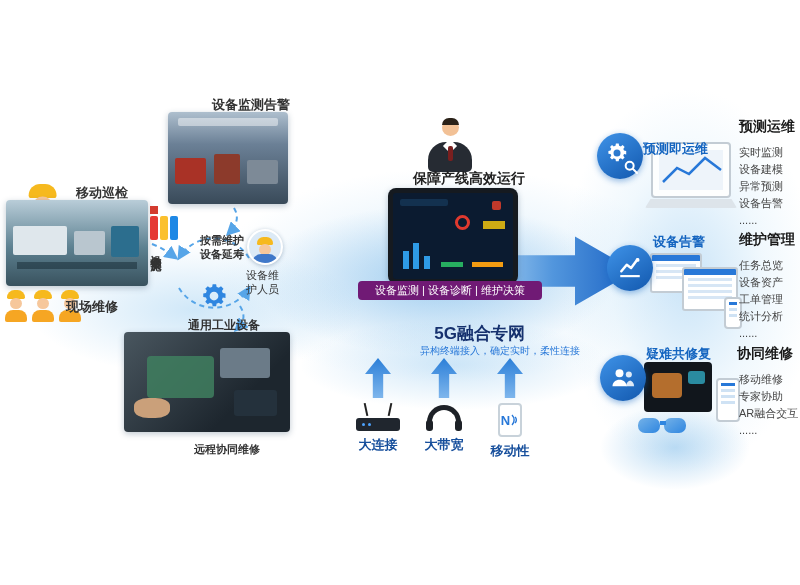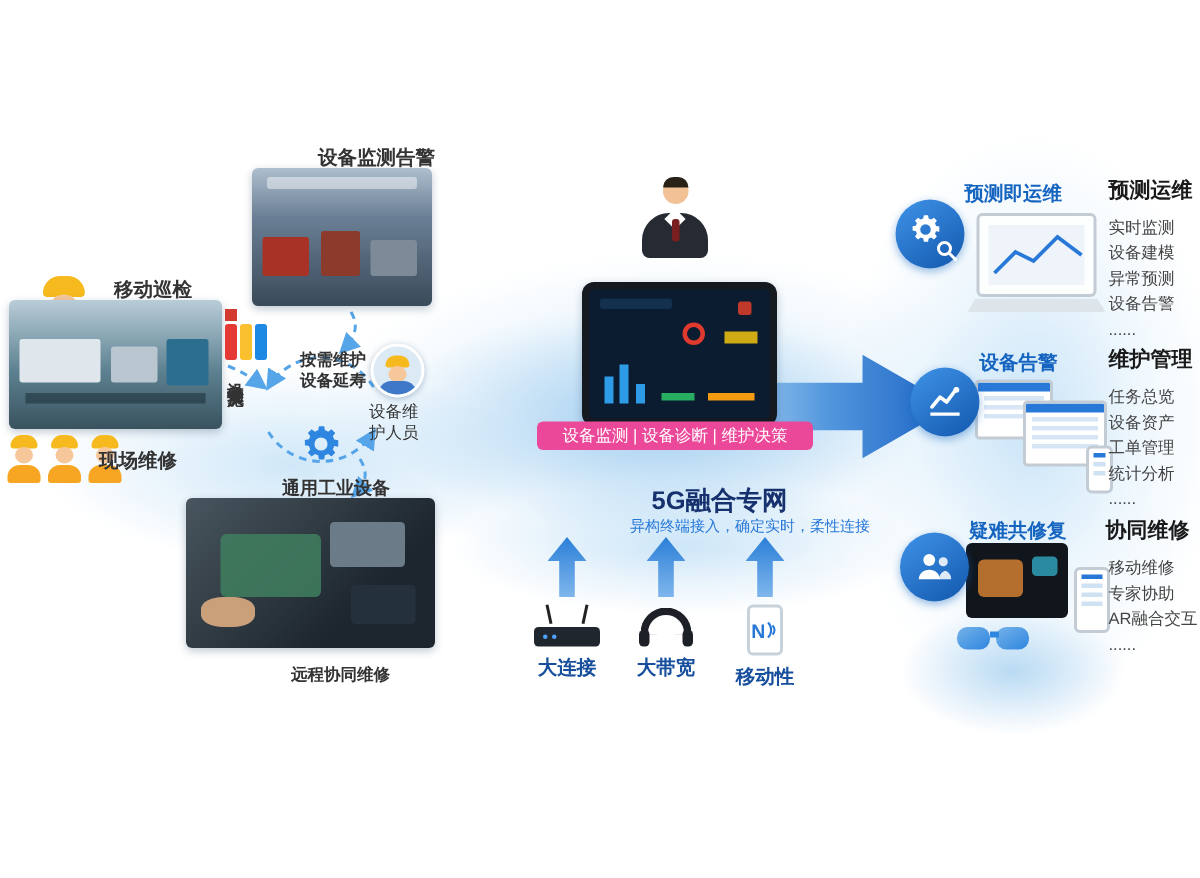--- a/index.html
+++ b/index.html
@@ -4,21 +4,21 @@
 <style>
   * { margin:0; padding:0; box-sizing:border-box; }
   html,body { background:#fff; }
   body { font-family:"Liberation Sans", sans-serif; color:#333; }
   .stage { position:relative; width:800px; height:585px; background:#fff; overflow:hidden; }
   .abs { position:absolute; z-index:4; }
   .cloud { position:absolute; border-radius:50%; z-index:0; }
   .lbl { position:absolute; z-index:5; font-weight:bold; color:#333; text-align:right; }
   .photo { position:absolute; z-index:4; border-radius:4px; overflow:hidden; box-shadow:0 2px 6px rgba(30,60,90,.28); }
   .photo i, .av i { position:absolute; display:block; }
-  .pill { position:absolute; z-index:5; background:#ec4899; color:#fff; font-size:11px; height:19px;
+  .pill { position:absolute; z-index:5; background:#701a75; color:#fff; font-size:11px; height:19px;
           border-radius:4px; display:flex; align-items:center; justify-content:center; white-space:nowrap; }
   .bigarrow { position:absolute; z-index:1; background:linear-gradient(90deg,#a7d0f2 0%,#5296dd 45%,#1b63c4 100%);
           clip-path:polygon(0 28%,60% 28%,60% 2%,100% 50%,60% 98%,60% 72%,0 72%); }
   .uparrow { width:26px; height:40px; background:linear-gradient(180deg,#2b7fd8 0%,#7fb6ec 100%);
           clip-path:polygon(50% 0,100% 40%,70% 40%,70% 100%,30% 100%,30% 40%,0 40%); }
   .capcol { position:absolute; z-index:5; width:72px; display:flex; flex-direction:column; align-items:center; gap:5px; }
   .caplbl { font-weight:bold; font-size:13px; color:#174f9c; }
   .icircle { position:absolute; z-index:5; width:46px; height:46px; border-radius:50%;
           background:linear-gradient(145deg,#3f93e8,#1258ae); box-shadow:0 2px 6px rgba(21,101,192,.45); }
   .icircle svg { position:absolute; }
@@ -149,20 +149,21 @@
   <div class="lbl" style="left:164px;top:442px;width:96px;font-size:11px;">远程协同维修</div>
 
   
   <div class="abs av" style="left:428px;top:118px;width:44px;height:54px;">
     <i style="left:50%;top:1px;margin-left:-8.5px;width:17px;height:17px;background:#f2c196;border-radius:50%"></i>
     <i style="left:50%;top:0;margin-left:-8.5px;width:17px;height:7px;background:#2a2118;border-radius:8px 8px 0 0"></i>
     <i style="left:0;bottom:0;width:44px;height:30px;background:#262b33;border-radius:18px 18px 5px 5px"></i>
     <i style="left:17px;top:23px;width:10px;height:10px;background:#fff;transform:rotate(45deg)"></i>
     <i style="left:19.5px;top:28px;width:5px;height:15px;background:#7a1f1f;border-radius:2px"></i>
   </div>
+  <div class="lbl" style="left:375px;top:170px;width:150px;font-size:14px;color:#222;">保障产线高效运行</div>
 
   
   <div class="photo" style="left:388px;top:188px;width:130px;height:96px;background:#151a20;border-radius:8px;padding:5px;">
     <div style="position:relative;width:100%;height:100%;background:#0b1b30;border-radius:3px;overflow:hidden;">
       <i style="left:6%;top:7%;width:40%;height:7px;background:#13314f;border-radius:2px"></i>
       <i style="right:10%;top:9%;width:9px;height:9px;background:#c0392b;border-radius:2px"></i>
       <i style="left:52%;top:26%;width:15px;height:15px;border:3px solid #e0392e;border-radius:50%"></i>
       <i style="right:7%;top:32%;width:18%;height:8px;background:#f1c40f;opacity:.85"></i>
       <i style="left:8%;bottom:12%;width:6px;height:18px;background:#2e9be6"></i>
       <i style="left:17%;bottom:12%;width:6px;height:26px;background:#2e9be6"></i>
@@ -216,21 +217,21 @@
   
   <div class="icircle" style="left:597px;top:133px;">
     <svg style="left:8px;top:8px;" width="24" height="24" viewBox="0 0 24 24">
         <path fill="#fff" fill-rule="evenodd" d="M12 8.5A3.5 3.5 0 1 0 12 15.5 3.5 3.5 0 0 0 12 8.5Zm9.2 5-2.2-.4a7 7 0 0 1-.7 1.7l1.3 1.8-2 2-1.8-1.3a7 7 0 0 1-1.7.7l-.4 2.2h-2.8l-.4-2.2a7 7 0 0 1-1.7-.7L7 18.6l-2-2 1.3-1.8a7 7 0 0 1-.7-1.7l-2.2-.4v-2.8l2.2-.4a7 7 0 0 1 .7-1.7L5 6.1l2-2 1.8 1.3a7 7 0 0 1 1.7-.7l.4-2.2h2.8l.4 2.2a7 7 0 0 1 1.7.7l1.8-1.3 2 2-1.3 1.8a7 7 0 0 1 .7 1.7l2.2.4v2.8Z"></path>
       </svg>
     <svg style="right:4px;bottom:4px;" width="16" height="16" viewBox="0 0 24 24">
         <circle cx="10" cy="10" r="6" fill="none" stroke="#fff" stroke-width="3"></circle>
         <line x1="15" y1="15" x2="21" y2="21" stroke="#fff" stroke-width="3" stroke-linecap="round"></line>
       </svg>
   </div>
-  <div class="badge" style="left:643px;top:120px;font-family:Liberation Mono, monospace;">预测即运维</div>
+  <div class="badge" style="left:643px;top:140px;font-family:Liberation Mono, monospace;">预测即运维</div>
   <div class="abs" style="left:645px;top:142px;width:92px;height:72px;">
     <div style="position:absolute;left:6px;top:0;width:80px;height:56px;background:#fdfefe;border:2px solid #c3ccd4;border-radius:4px;overflow:hidden;">
       <svg width="76" height="52" viewBox="0 0 76 52">
           <rect x="6" y="6" width="64" height="40" fill="#eef4fa"></rect>
           <path d="M10 38 24 24 36 30 52 14 68 26" stroke="#2878d8" stroke-width="2.5" fill="none"></path>
         </svg>
     </div>
     <div style="position:absolute;left:0;bottom:6px;width:92px;height:9px;background:#dde4ea;clip-path:polygon(6% 0,94% 0,100% 100%,0 100%);border-radius:2px;"></div>
   </div>
   <div class="rtitle" style="left:739px;top:118px;">预测运维</div>

